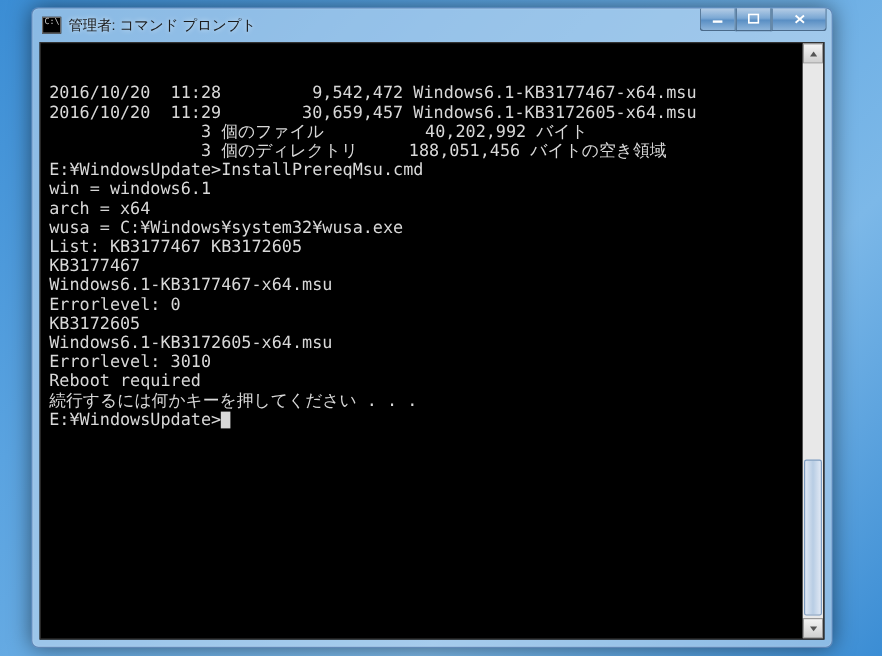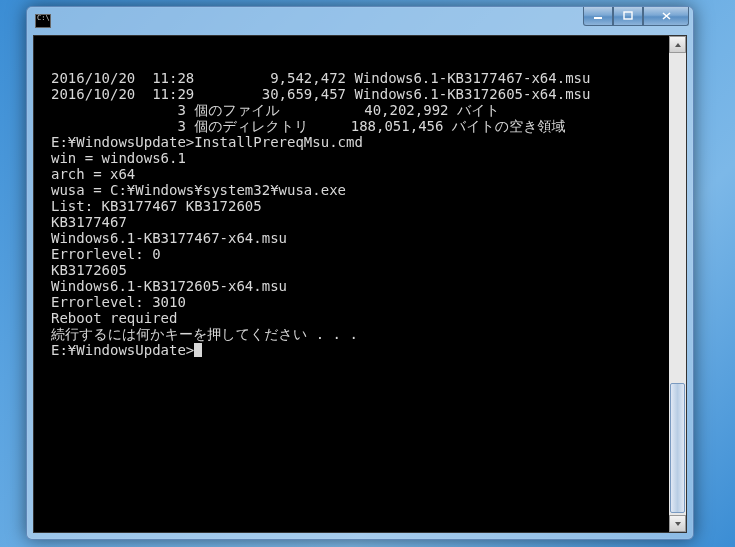--- a/index.html
+++ b/index.html
@@ -81,21 +81,21 @@
   .win-btn:last-child  { border-bottom-right-radius: 3px; width: 46px; }
   .win-btn svg { display: block; }
   .console {
     flex: 1;
     margin: 0 6px 6px 6px;
     background: #000;
     color: #d8d8d8;
     font-family: "MS Gothic", "Consolas", monospace;
     font-size: 14px;
     line-height: 16px;
-    padding: 2px 17px;
+    padding: 2px 7px;
     overflow: hidden;
     white-space: pre;
     position: relative;
     border: 1px solid #333;
   }
   .scrollbar {
     position: absolute;
     right: 0;
     top: 0;
     width: 17px;
@@ -140,20 +140,21 @@
     margin-bottom: 1px;
   }
 </style>
 </head>
 <body>
 
 <div class="window">
 
   <div class="titlebar">
     <span class="title-icon"></span>
+    <span class="title-text">管理者: コマンド プロンプト</span>
     <div class="win-controls">
       <div class="win-btn">
         <svg width="10" height="10" viewBox="0 0 10 10">
             <rect x="1" y="6" width="8" height="2" fill="#fff"></rect>
           </svg>
       </div>
       <div class="win-btn">
         <svg width="10" height="10" viewBox="0 0 10 10">
             <rect x="1" y="1" width="8" height="7" fill="none" stroke="#fff" stroke-width="1.4"></rect>
           </svg>

